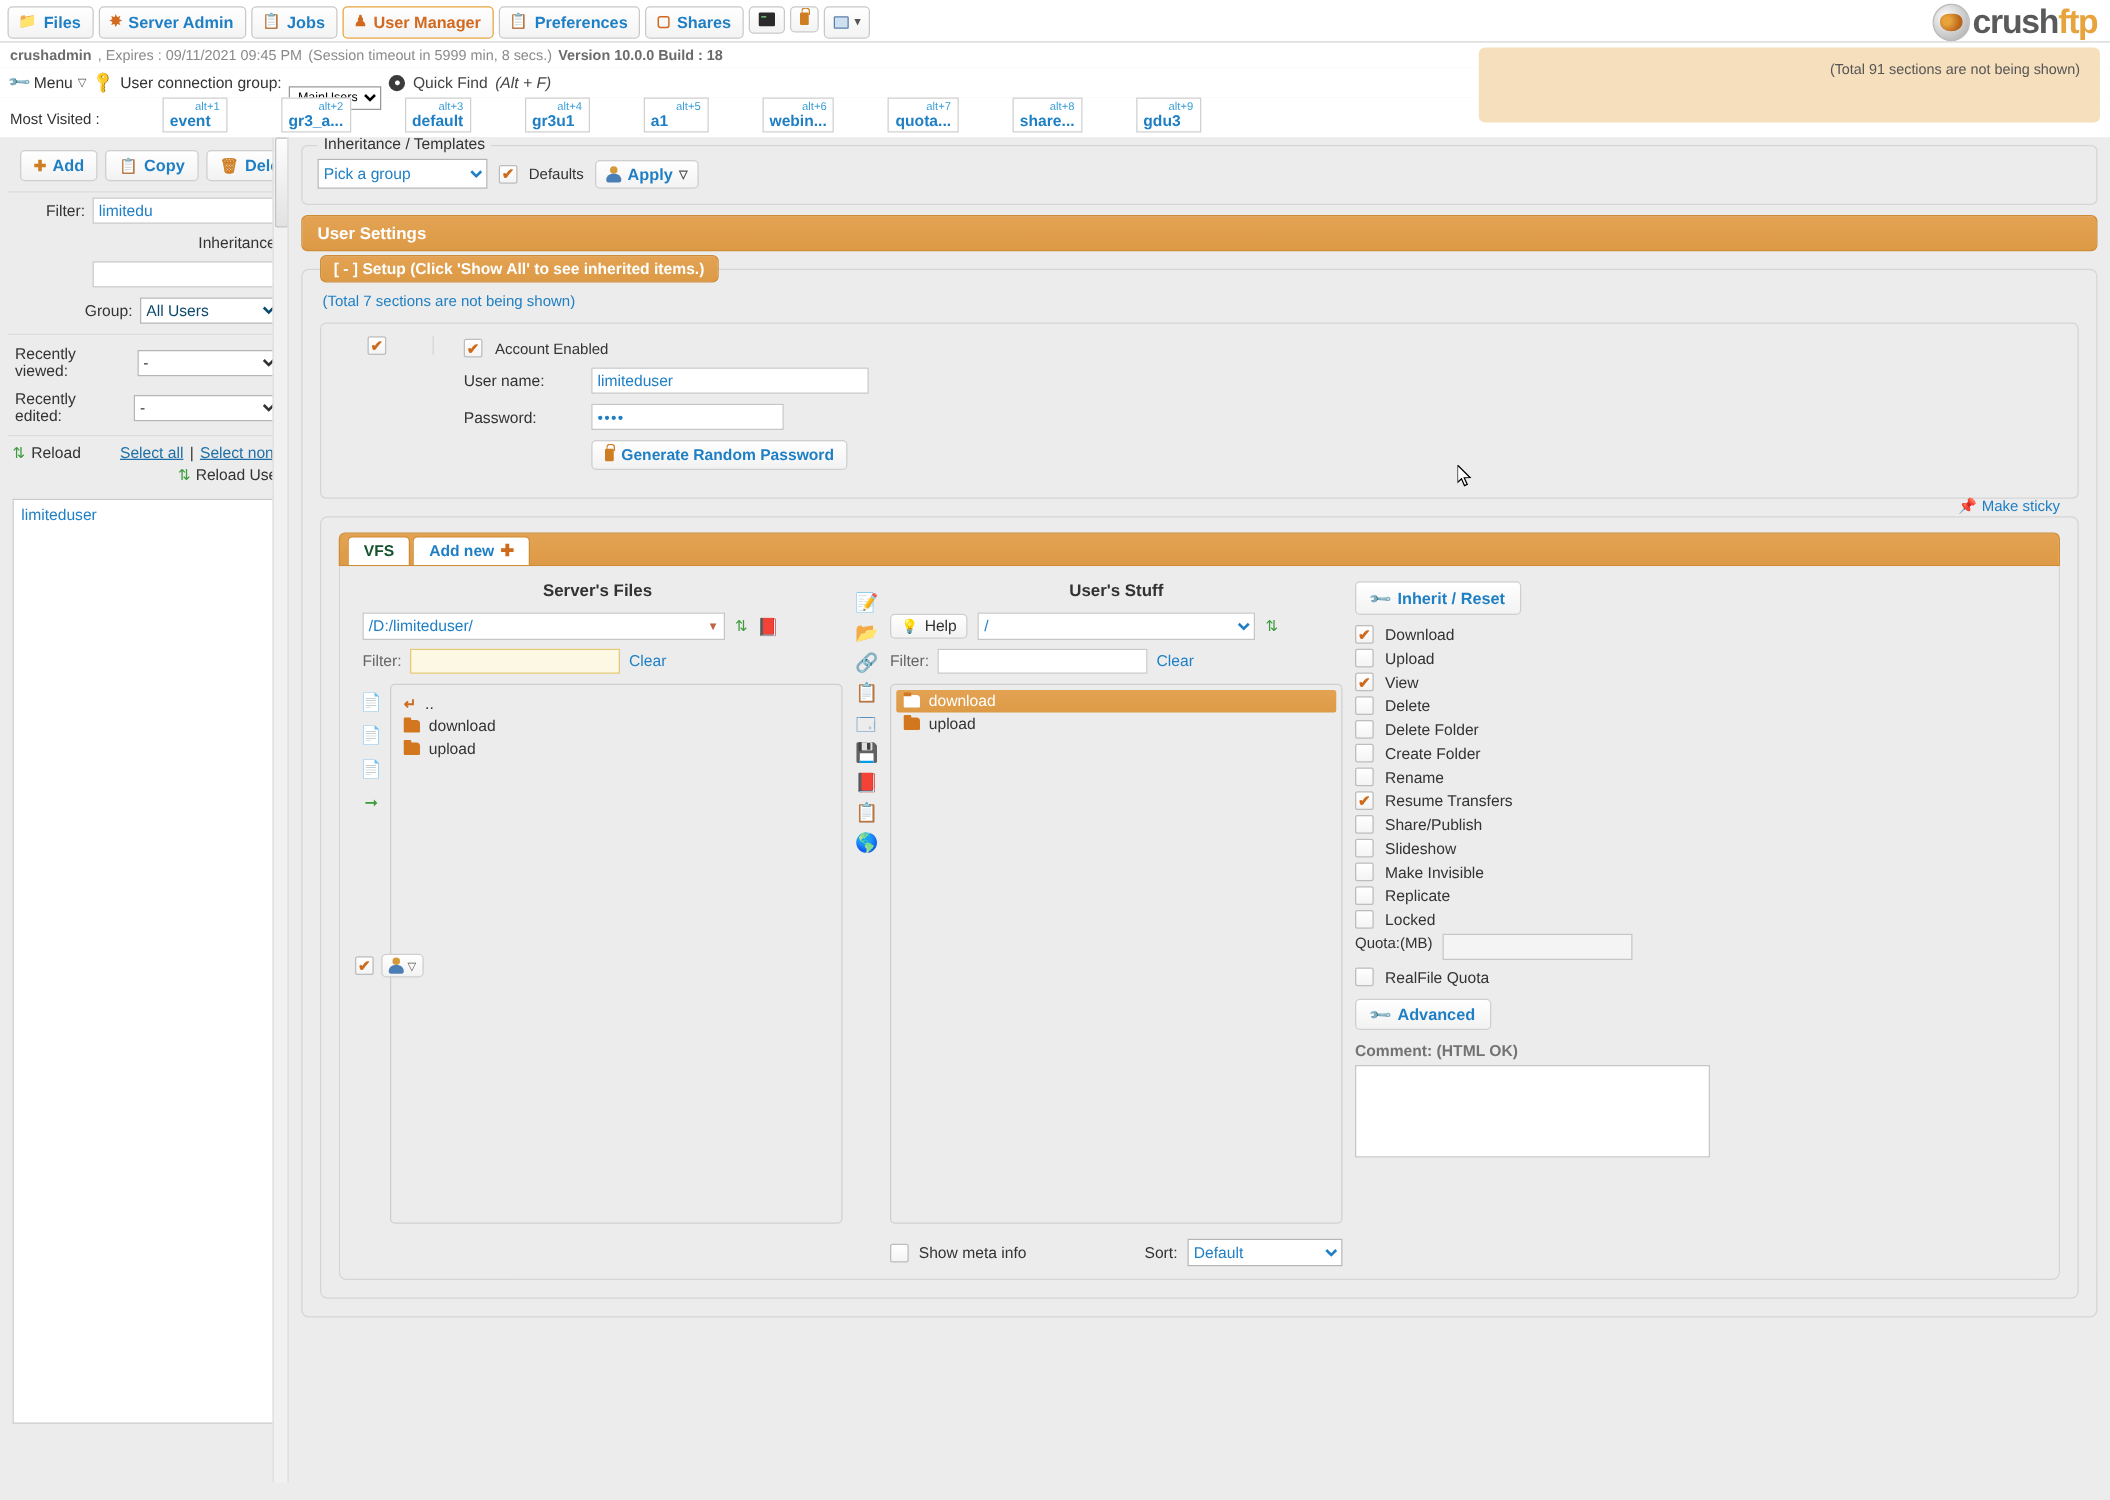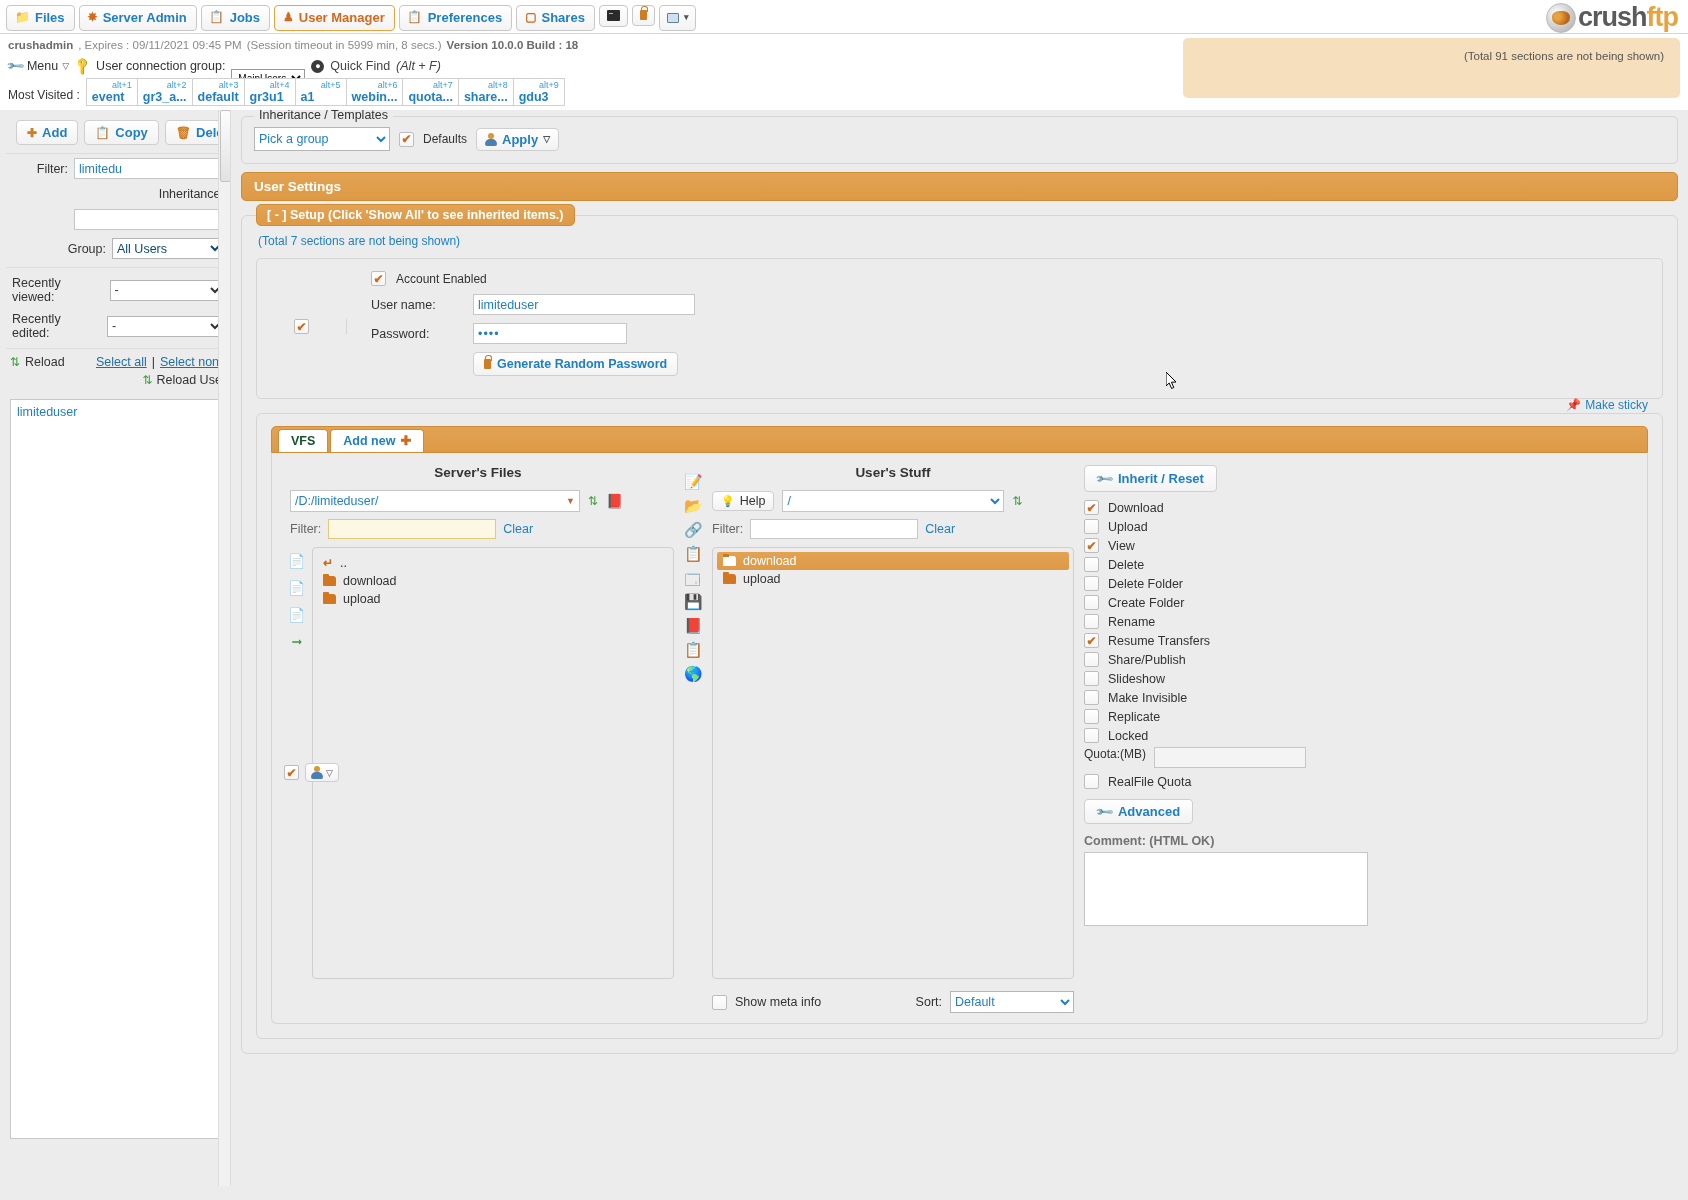--- a/index.html
+++ b/index.html
@@ -132,20 +132,21 @@
   .mvitem {
     border: 1px solid #d0d0d0;
     background: #fff;
     min-width: 52px;
     padding: 1px 5px 2px 5px;
     display: flex; flex-direction: column;
     align-items: flex-end;
     justify-content: space-between;
     cursor: pointer;
     margin-right: -1px;
+    margin-left: 44px;
   }
   .mvitem .alt { font-size: 9px; color: #3c9fd6; line-height: 10px; }
   .mvitem .nm { font-size: 12.5px; color: #1f7fc4; font-weight: bold; line-height: 14px; width:100%; text-align:left;}
 
   
   .qjpanel {
     position: absolute;
     right: 8px; top: 38px;
     width: 497px; height: 60px;
     background: #f6dfbd;
@@ -275,21 +276,21 @@
     background: linear-gradient(#e3a353,#dd9a46);
     border: 1px solid #cf8c36; border-radius: 5px;
     color: #fff; font-weight: bold; font-size: 12.5px;
     padding: 3px 10px;
   }
   .notshown { color: #1f7fc4; font-size: 12px; margin: 0 0 10px 2px; }
 
   .acctbox {
     border: 1px solid #d5d5d5; border-radius: 5px;
     padding: 10px 0 14px 0;
-    display: flex; align-items: center;
+    display: flex; align-items: flex-start;
     background: #ececec;
   }
   .acctleft { width: 90px; display: flex; align-items: center; justify-content: center;
               border-right: 1px solid #d5d5d5; }
   .acctright { padding-left: 24px; padding-top: 2px; }
   .acctrow { display: flex; align-items: center; gap: 10px; margin-bottom: 8px; }
   .acctrow .lbl { width: 92px; font-size: 12.5px; color: #333; }
   .acct-in {
     width: 222px; height: 21px; border: 1px solid #c6c6c6; background: #fff;
     font-size: 12.5px; color: #1f7fc4; padding: 0 4px; font-family:"Liberation Sans",sans-serif;

